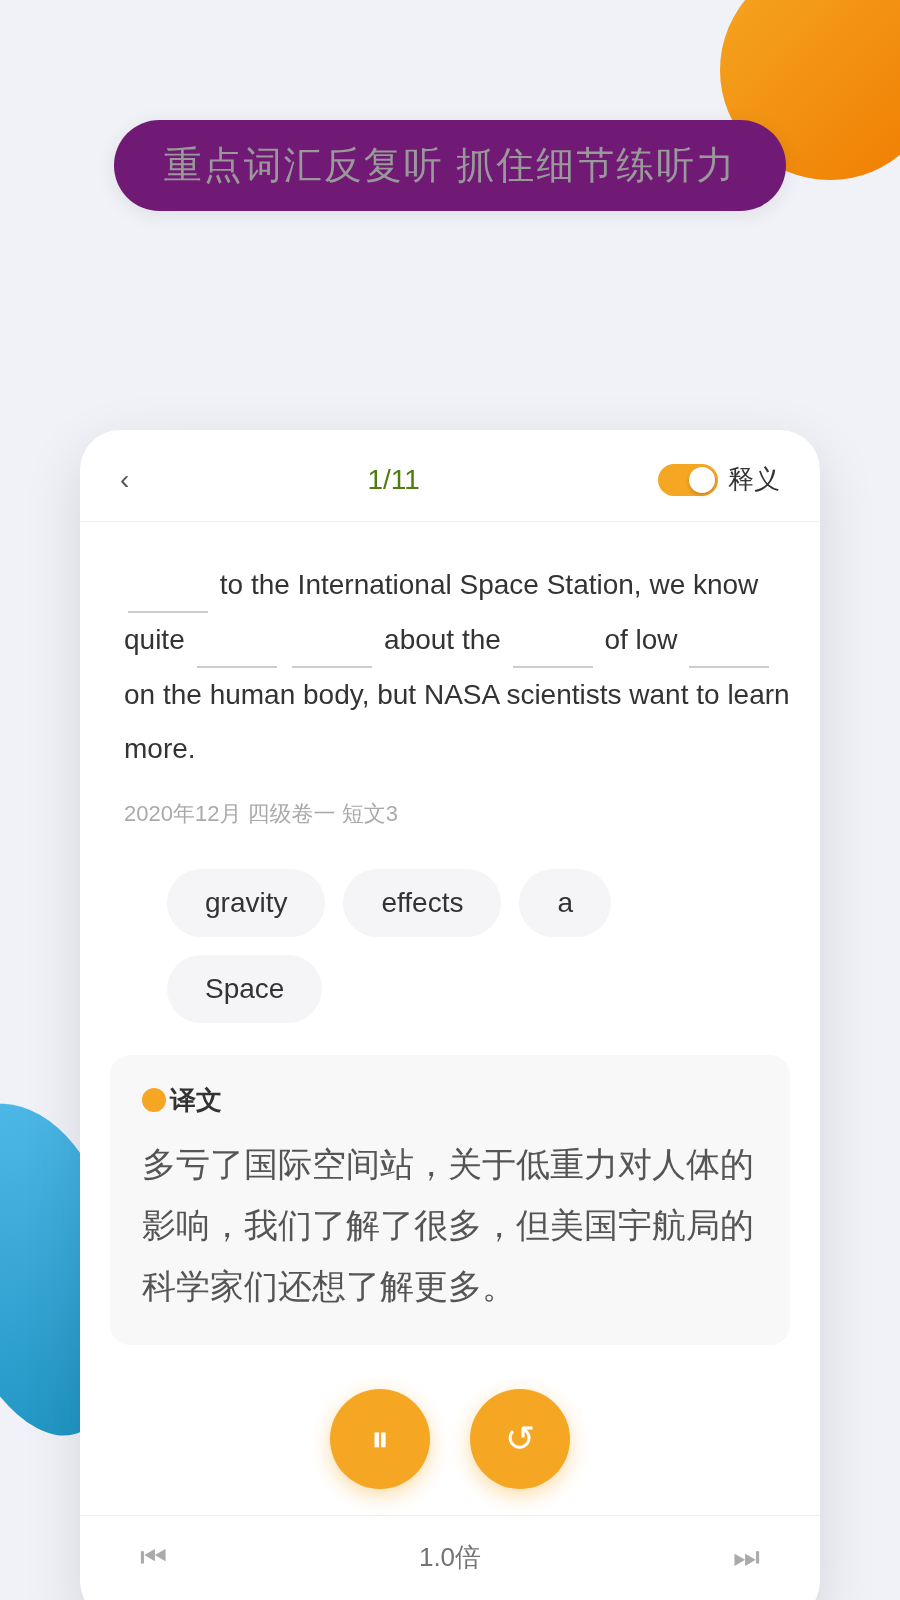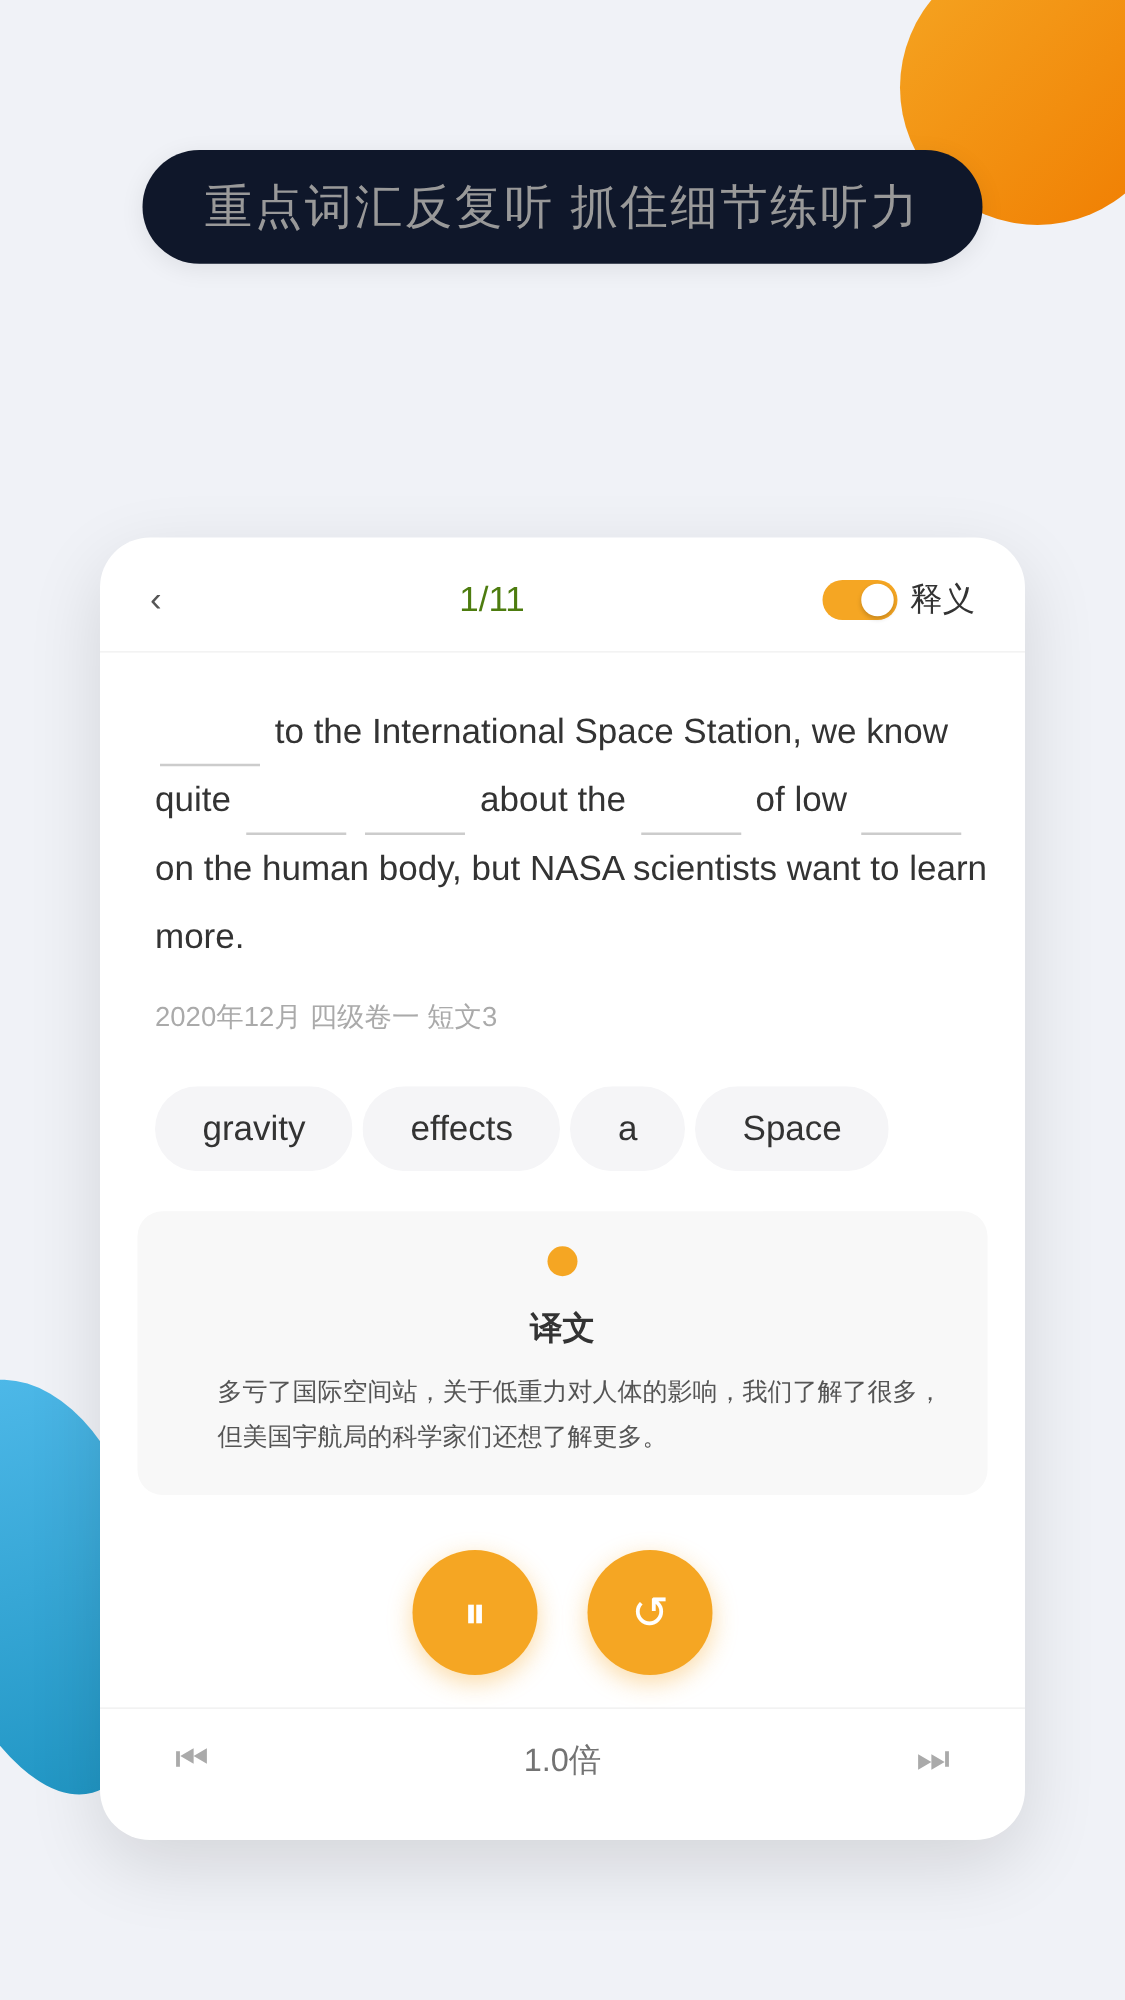--- a/index.html
+++ b/index.html
@@ -46,21 +46,21 @@
       font-size: 72px;
       font-weight: 800;
       color: #333;
       letter-spacing: 4px;
       line-height: 1.1;
       margin-bottom: 30px;
     }
 
     .subtitle-pill {
       display: inline-block;
-      background: #0f172a;
+      background: #701a75;
       border-radius: 50px;
       padding: 20px 50px;
       box-shadow: 0 4px 20px rgba(0,0,0,0.08);
     }
 
     .subtitle-text {
       font-size: 38px;
       color: #999;
       letter-spacing: 2px;
     }
@@ -156,21 +156,22 @@
       margin-top: 24px;
       font-size: 22px;
       color: #aaa;
     }
 
     
     .word-chips {
       padding: 16px 44px 16px 44px;
       display: flex;
       flex-wrap: wrap;
-      gap: 8px;
+      gap: 18px;
+      margin-left: 43px;
     }
 
     .word-chip {
       background: #f5f5f7;
       border-radius: 50px;
       padding: 16px 36px;
       font-size: 28px;
       color: #333;
       cursor: pointer;
       border: 2px solid transparent;
@@ -180,43 +181,41 @@
     .translation-box {
       margin: 16px 30px 24px 30px;
       background: #f8f8f8;
       border-radius: 20px;
       padding: 28px 32px;
     }
 
     .translation-header {
       display: flex;
       align-items: center;
-      gap: 24px;
+      gap: 4px;
       margin-bottom: 16px;
-      flex-direction: column;
     }
 
     .trans-dot {
       width: 24px;
       height: 24px;
       background: #f5a623;
       border-radius: 50%;
     }
 
     .trans-title {
       font-size: 26px;
       color: #333;
       font-weight: 600;
     }
 
     .trans-text {
-      font-size: 20px;
+      font-size: 34px;
       color: #555;
       line-height: 1.8;
-      margin-left: 32px;
     }
 
     
     .player-controls {
       display: flex;
       justify-content: center;
       gap: 40px;
       padding: 20px 0 16px 0;
       align-items: center;
     }

